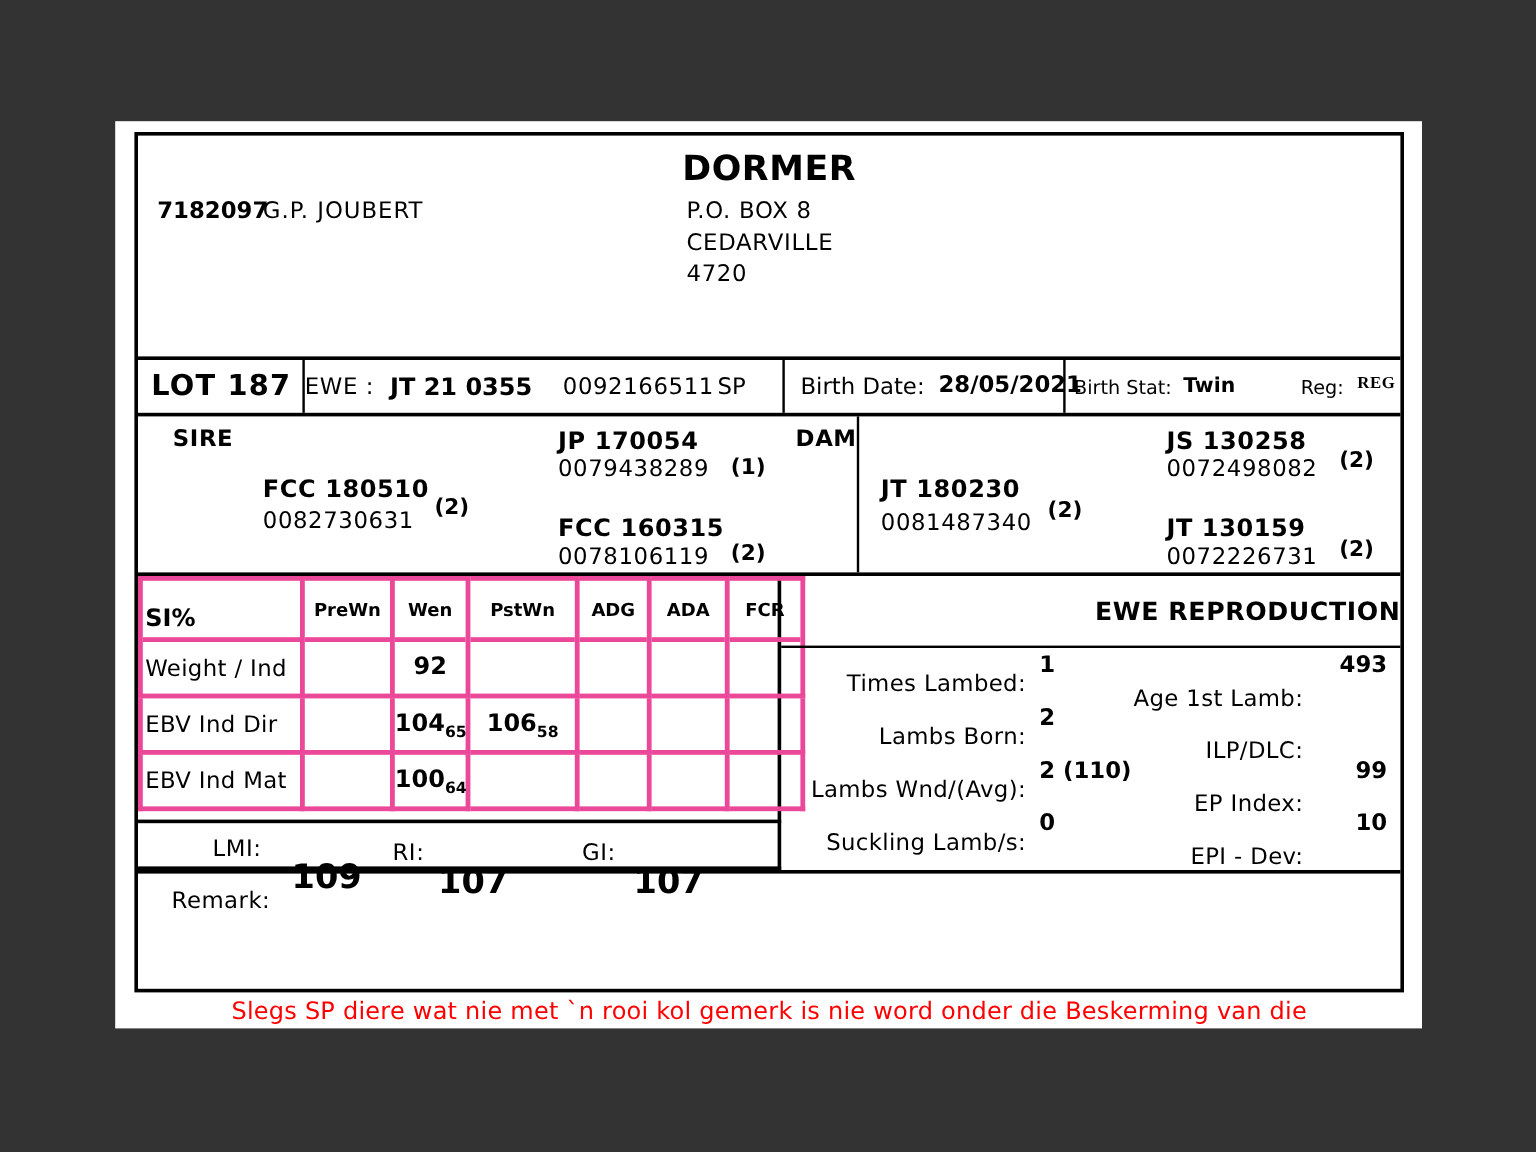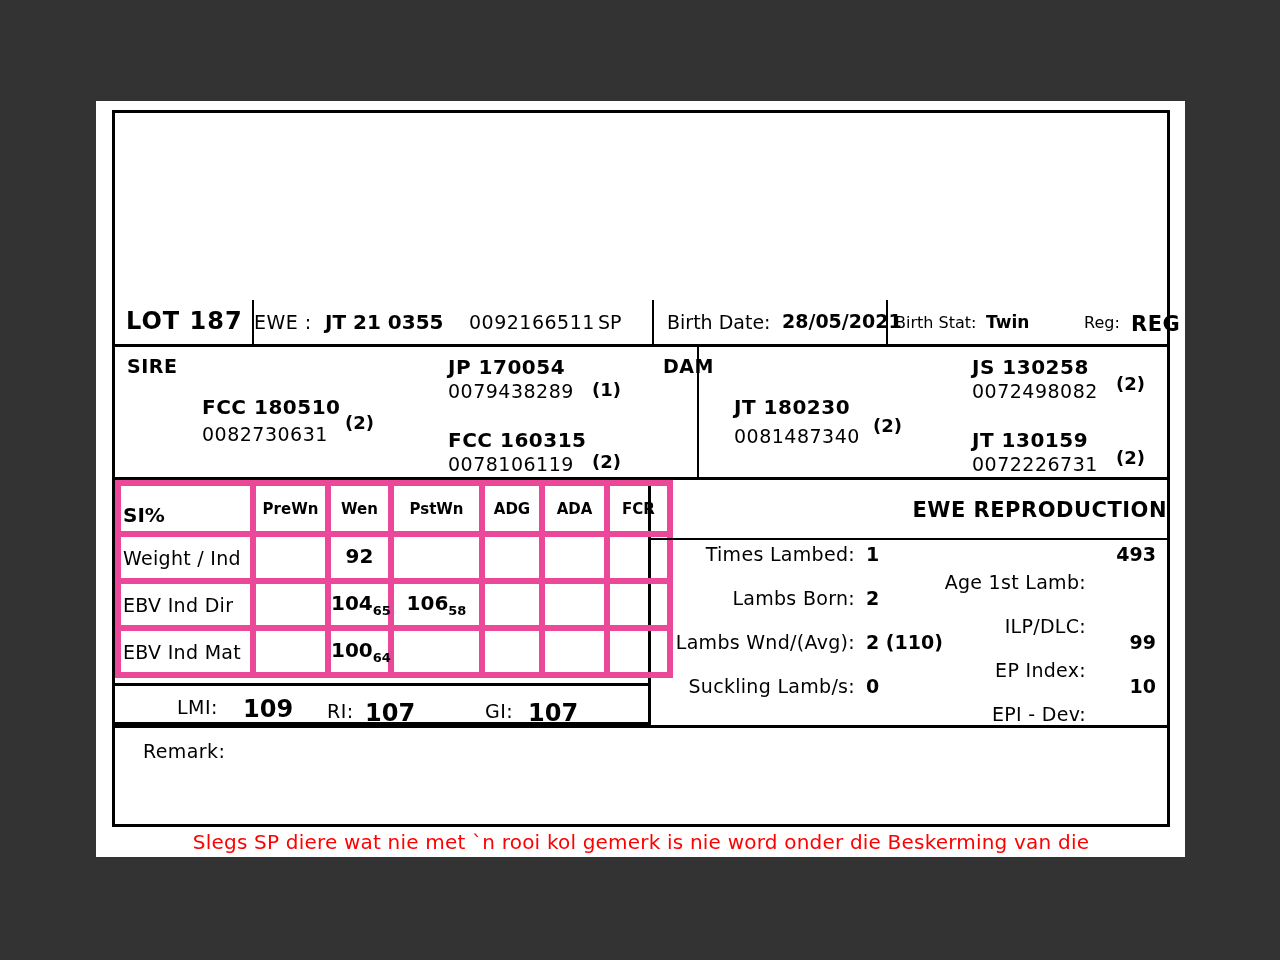--- a/index.html
+++ b/index.html
@@ -43,26 +43,26 @@
   .ewe-tag { position: absolute; left: 71px; top: 10px; font-size: 20px; font-weight: bold; }
   .ewe-num { position: absolute; left: 215px; top: 11px; font-size: 19px; letter-spacing: .5px; }
   .ewe-sp  { position: absolute; left: 344px; top: 11px; font-size: 19px; }
   .cell-bd { position: absolute; left: 539px; top: 0; width: 234px; height: 100%; border-right: 2px solid #000; }
   .bd-lbl { position: absolute; left: 13px; top: 11px; font-size: 19px; }
   .bd-val { position: absolute; left: 128px; top: 10px; font-size: 19px; font-weight: bold; }
   .cell-bs { position: absolute; left: 773px; top: 0; width: 279px; height: 100%; }
   .bs-lbl { position: absolute; left: 7px; top: 13px; font-size: 16px; }
   .bs-val { position: absolute; left: 98px; top: 12px; font-size: 17px; font-weight: bold; }
   .reg-lbl { position: absolute; left: 196px; top: 13px; font-size: 16px; }
-  .reg-val { position: absolute; left: 243px; top: 12px; font-size: 21px; font-weight: bold; letter-spacing: .5px; }
+  .reg-val { position: absolute; left: 243px; top: 12px; font-size: 14px; font-weight: bold; letter-spacing: .5px; font-family: Liberation Serif, serif; }
 
   
   .ped { position: absolute; left: 0; top: 234px; width: 100%; height: 133px; border-bottom: 3px solid #000; }
   .ped-half { position: absolute; top: 0; height: 100%; }
-  .ped-left { left: 0; width: 584px; border-right: 2px solid #000; }
+  .ped-left { left: 17px; width: 584px; border-right: 2px solid #000; }
   .ped-right { left: 536px; width: 516px; }
   .ped-role { position: absolute; left: 12px; top: 8px; font-size: 19px; font-weight: bold; letter-spacing: .5px; }
   .p-tag { position: absolute; font-size: 20px; font-weight: bold; letter-spacing: .5px; }
   .p-num { position: absolute; font-size: 19px; letter-spacing: .5px; }
   .p-par { position: absolute; font-size: 18px; font-weight: bold; }
 
   
   .l-p-tag { left: 87px; top: 48px; }
   .l-p-num { left: 87px; top: 76px; }
   .l-p-par { left: 230px; top: 65px; }
@@ -84,50 +84,50 @@
   .r-g2-num { left: 321px; top: 106px; }
   .r-g2-par { left: 465px; top: 100px; }
 
   
   .mid { position: absolute; left: 0; top: 367px; width: 100%; height: 245px; }
   .mid-left { position: absolute; left: 0; top: 0; width: 536px; height: 100%; border-right: 3px solid #000; }
   .mid-right { position: absolute; left: 536px; top: 0; width: 516px; height: 100%; }
 
   table.si { border-collapse: collapse; width: 536px; table-layout: fixed; }
   table.si td, table.si th {
-    border: 6px solid #ec4899; height: 47px; font-size: 19px; text-align: center; padding: 0;
+    border: 4px solid #ec4899; height: 47px; font-size: 19px; text-align: center; padding: 0;
   }
   table.si thead th { height: 51px; font-weight: bold; font-size: 15px; border-bottom: 2px solid #000; }
   table.si .rowlabel { text-align: left; padding-left: 2px; font-weight: normal; font-size: 19px; letter-spacing: .3px; }
   table.si .thlabel { text-align: left; padding-left: 2px; font-weight: bold; font-size: 20px; vertical-align: bottom; padding-bottom: 4px; }
   table.si td.val { font-weight: bold; font-size: 20px; }
   table.si .acc { font-size: 13px; font-weight: bold; vertical-align: sub; }
   .col-si { width: 135px; } .col-n { width: 75px; } .col-wen { width: 63px; }
   .col-pst { width: 91px; } .col-adg { width: 60px; } .col-ada { width: 65px; } .col-fcr { width: 63px; }
   .thick-l { border-left: 3px solid #000 !important; }
 
   .idxrow {
     position: absolute; left: 0; top: 203px; width: 536px; height: 42px;
     border-top: 3px solid #000; border-bottom: 3px solid #000; border-right: 0;
   }
   .idx { position: absolute; font-size: 19px; letter-spacing: .5px; }
-  .idxv { position: absolute; font-size: 24px; font-weight: bold; }
+  .idxv { position: absolute; font-size: 28px; font-weight: bold; margin-top: 19px; }
   .lmi-l { left: 62px; top: 10px; } .lmi-v { left: 128px; top: 9px; }
   .ri-l  { left: 212px; top: 14px; } .ri-v  { left: 250px; top: 13px; }
   .gi-l  { left: 370px; top: 14px; } .gi-v  { left: 413px; top: 13px; }
 
   .eweRepTitle {
     position: absolute; left: 0; top: 4px; width: 100%; height: 56px;
     border-bottom: 2px solid #000; text-align: right;
     font-size: 21px; font-weight: bold; letter-spacing: .5px; padding-top: 14px;
   }
   .rep-grid { position: absolute; left: 0; top: 56px; width: 100%; height: 189px; }
   .rep-lbl { position: absolute; font-size: 19px; text-align: right; letter-spacing: .3px; }
   .rep-val { position: absolute; font-size: 19px; font-weight: bold; }
-  .rl1 { left: 0px;  width: 204px; } 
+  .rl1 { left: 0px;  width: 204px; margin-top: 16px; } 
   .rv1 { left: 215px; }
   .rl2 { left: 280px; width: 155px; margin-top: 28px; }
   .rv2r { left: 437px; width: 68px; text-align: right; font-weight: bold; font-size: 19px; }
   .r1 { top: 7px; } .r2 { top: 51px; } .r3 { top: 95px; } .r4 { top: 139px; }
 
   
   .remark { position: absolute; left: 0; top: 612px; width: 100%; height: 105px; border-top: 3px solid #000; }
   .remark-lbl { position: absolute; left: 28px; top: 12px; font-size: 19px; letter-spacing: .4px; }
 
   
@@ -135,20 +135,28 @@
     position: absolute; left: 0; top: 729px; width: 1058px;
     text-align: center; color: #ff0000; font-size: 20px; letter-spacing: .2px;
   }
 </style>
 </head>
 <body>
 
 <div id="page">
   <div id="card">
 
+    <div class="hdr">
+      <div class="title">DORMER</div>
+      <div class="breeder-no">7182097</div>
+      <div class="breeder-name">G.P. JOUBERT</div>
+      <div class="addr addr1">P.O. BOX 8</div>
+      <div class="addr addr2">CEDARVILLE</div>
+      <div class="addr addr3">4720</div>
+    </div>
 
     <div class="lotrow">
       <div class="cell-lot">
         <span class="lot-label">LOT  187</span>
       </div>
       <div class="cell-ewe">
         <span class="ewe-lbl">EWE :</span>
         <span class="ewe-tag">JT 21 0355</span>
         <span class="ewe-num">0092166511</span>
         <span class="ewe-sp">SP</span>

